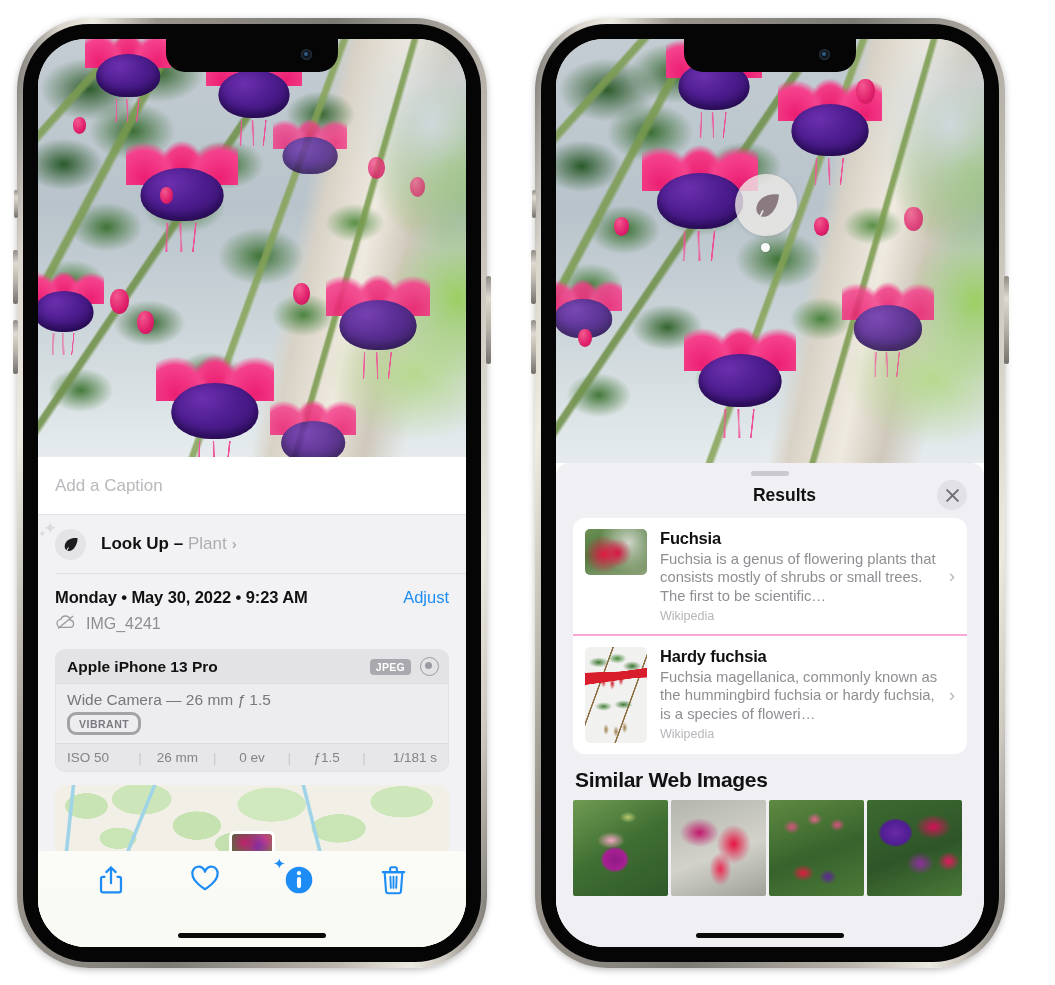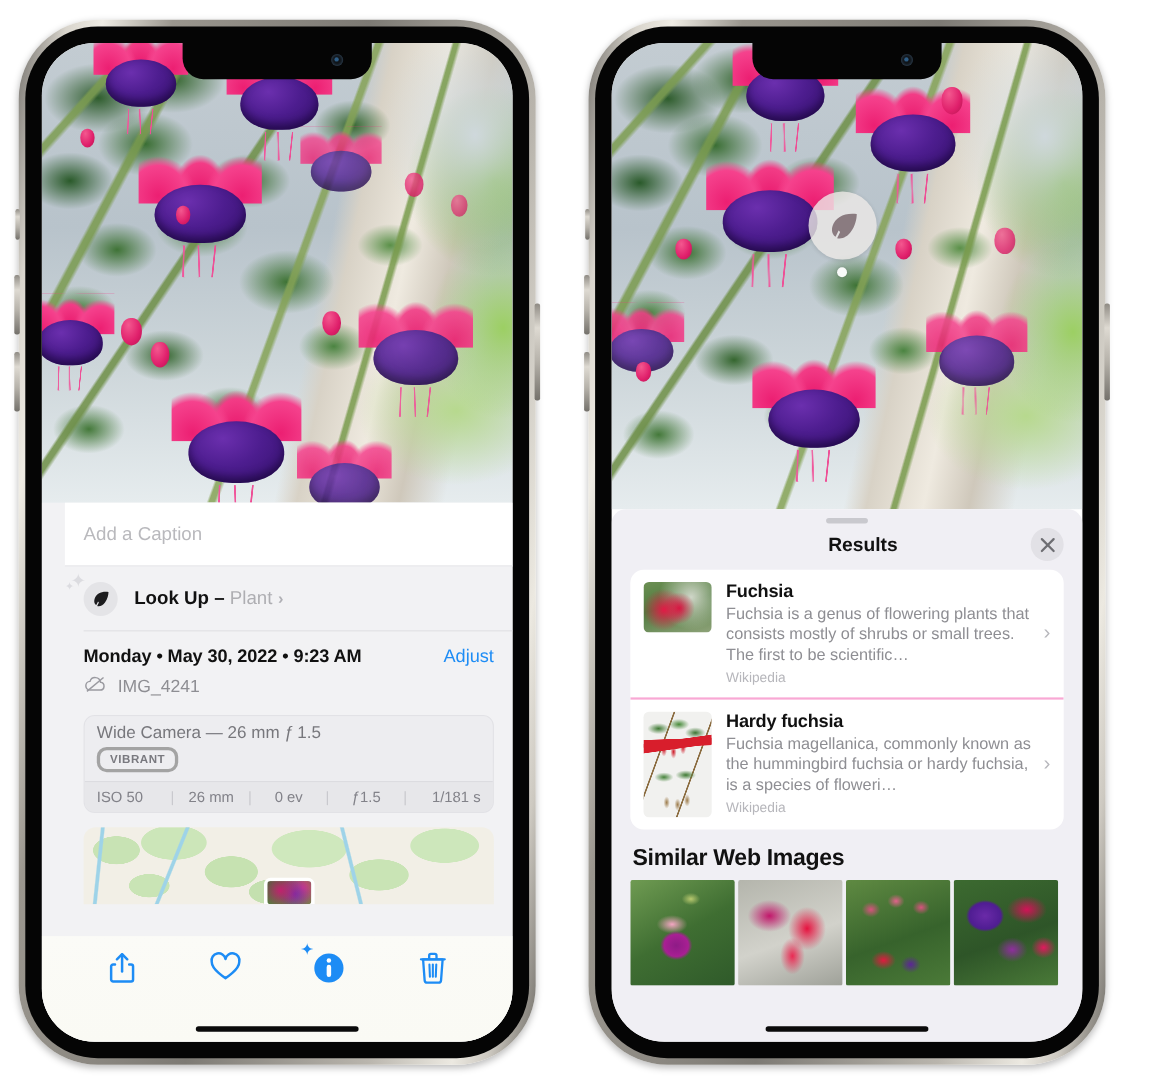--- a/index.html
+++ b/index.html
@@ -126,21 +126,21 @@
       linear-gradient(92deg, rgba(0,0,0,0) 18%, #f0569b 19%, #f0569b 21%, rgba(0,0,0,0) 22%),
       linear-gradient(88deg, rgba(0,0,0,0) 46%, #f0569b 47%, #f0569b 49%, rgba(0,0,0,0) 50%),
       linear-gradient(96deg, rgba(0,0,0,0) 72%, #ee4f96 73%, #ee4f96 75%, rgba(0,0,0,0) 76%);
   }
   .bud {
     position:absolute; border-radius:46% 46% 50% 50%;
     background: radial-gradient(ellipse at 36% 26%, #f3588f 0%, #e01f6b 60%, #b4164f 100%);
   }
 
   
-  .sheet { position:absolute; left:0; right:0; bottom:0; background:#f2f2f4;padding-left:21px; }
+  .sheet { position:absolute; left:0; right:0; bottom:0; background:#f2f2f4; }
   .caption-row {
     height:58px; background:#ffffff; display:flex; align-items:center;
     padding:0 17px; font-size:17px; color:#b9b9bd;
     border-bottom:1px solid #e2e2e5;
   }
   .lookup-row {
     height:58px; display:flex; align-items:center; padding:0 17px; position:relative;
   }
   .leaf-circle {
     width:31px; height:31px; border-radius:50%; background:#e4e4e7;
@@ -459,20 +459,25 @@
                   <line x1="3" y1="16.4" x2="20" y2="2.2" stroke="#9a9aa0" stroke-width="1.5"></line>
                 </svg>
               </span>
               <span class="file-name">IMG_4241</span>
             </div>
           </div>
           <div class="adjust">Adjust</div>
         </div>
 
         <div class="cam-card">
+          <div class="cam-head">
+            <div class="cam-model">Apple iPhone 13 Pro</div>
+            <div class="tag-jpeg">JPEG</div>
+            <div class="aperture-icon"></div>
+          </div>
           <div class="cam-body">
             <div class="cam-line1">Wide Camera — 26 mm ƒ 1.5</div>
             <div class="cam-line2row">
               <div class="tag-vibrant">VIBRANT</div>
             </div>
           </div>
           <div class="exif">
             <span>ISO 50</span>
             <i>|</i>
             <span>26 mm</span>

